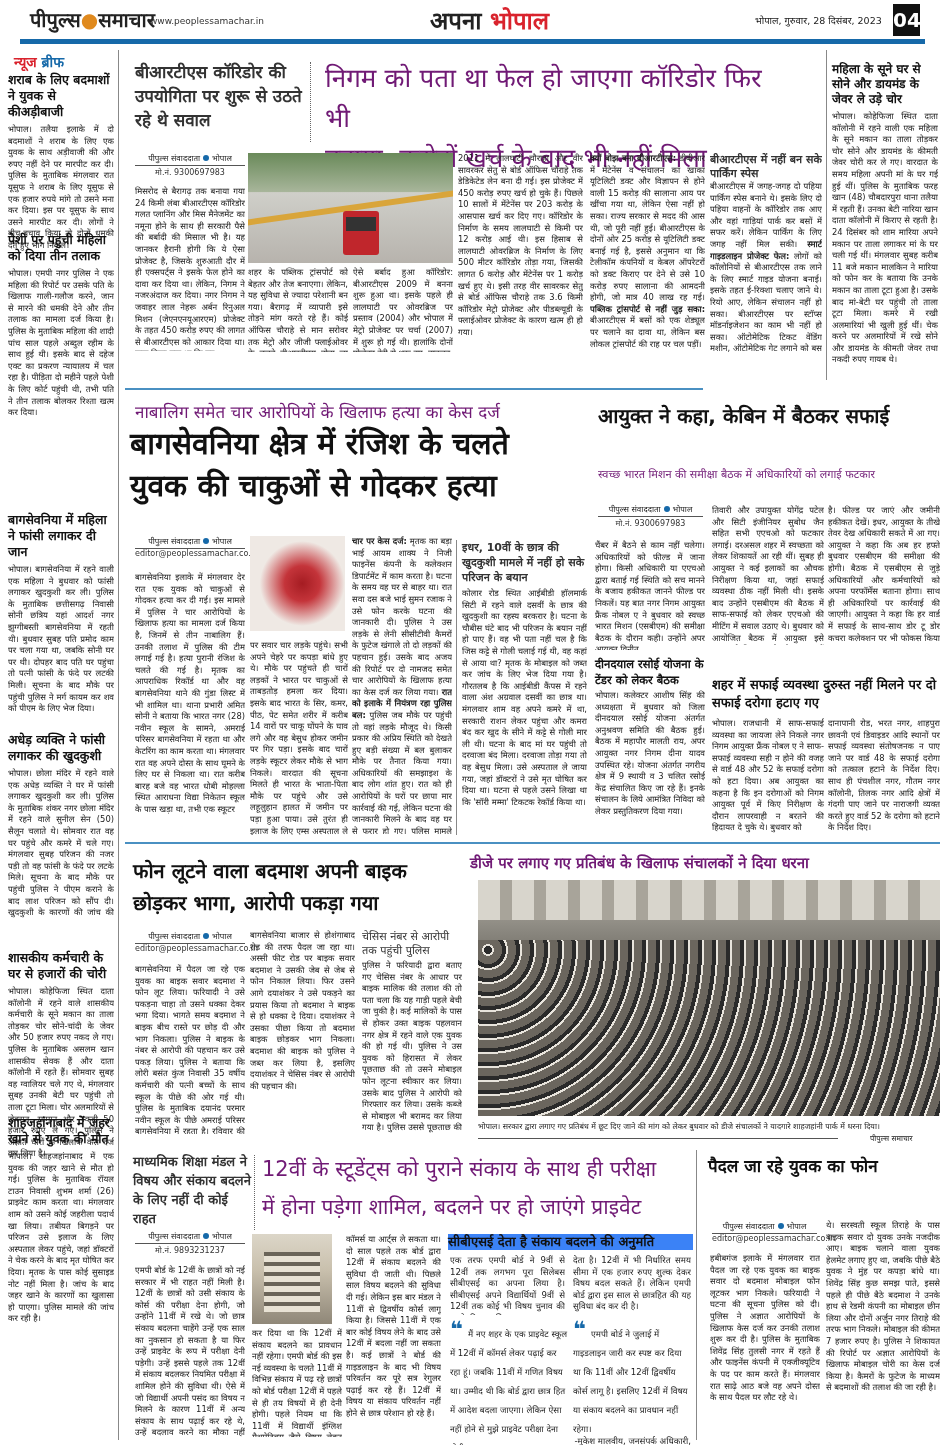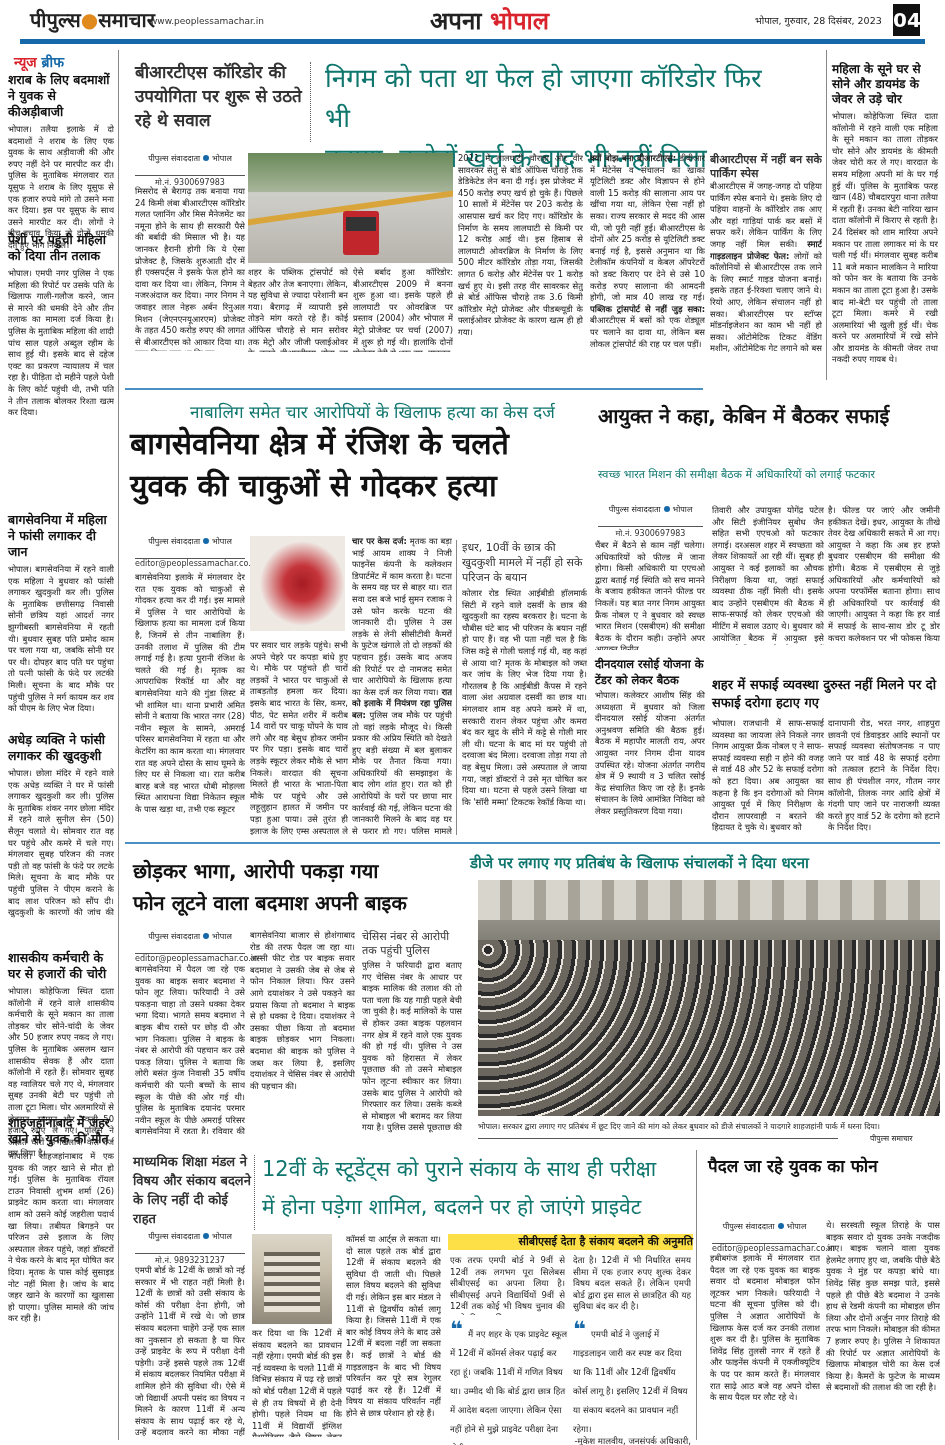--- a/index.html
+++ b/index.html
@@ -13,27 +13,27 @@
   .section .red{color:#d9232d}
   .dateline{left:755px;top:14px;font-size:9.5px;color:#222}
   .pageno{left:893px;top:4px;width:27px;height:32px;background:#111;color:#fff;font-size:20px;font-weight:bold;text-align:center;line-height:32px}
   .rule-blue{left:20px;top:39px;width:905px;height:5px;background:#1669a9}
   .vrule{width:1px;background:#888}
   .hrule{height:2px;background:#4a90c2}
   .col{font-size:8.4px;line-height:11.6px;text-align:justify;color:#222;overflow:hidden}
   .h-brief{font-size:12.5px;font-weight:bold;line-height:16px;color:#111}
   .brief-title{left:14px;top:52px;font-size:14px;font-weight:bold}
   .brief-title .r{color:#d9232d}.brief-title .b{color:#1669a9}
-  .byline{font-size:8px;text-align:center;border-bottom:1px solid #555;padding-bottom:12px}
+  .byline{font-size:8px;text-align:center;border-bottom:1px solid #555;padding-bottom:2px}
   .byline .bdot{display:inline-block;width:6px;height:6px;border-radius:50%;background:#1669a9;margin:0 3px}
   .mob{font-size:8px;text-align:center;color:#333}
   .photo{overflow:hidden}
   .headline-big{font-weight:bold;color:#111}
-  .headline-light{color:#0f766e}
-  .quote-box{background:#fde047;text-align:right;font-size:11px;font-weight:bold;color:#111}
+  .headline-light{color:#701a75}
+  .quote-box{background:#3b82f6;text-align:left;font-size:13px;font-weight:bold;color:#111}
   .quote-mark{color:#1669a9;font-size:22px;font-weight:bold;line-height:16px}
 </style>
 </head>
 <body>
 
 <div class="abs masthead">
   <div class="abs logo">
     <span>पीपुल्स</span><span class="dot">●</span><span>समाचार</span>
   </div>
   <div class="abs url">www.peoplessamachar.in</div>
@@ -112,40 +112,40 @@
 </div>
 
 <div class="abs vrule" style="left:826px;top:50px;height:330px"></div>
 <div class="abs" style="left:832px;top:62px;width:106px">
   <div class="h-brief" style="font-size:12px;line-height:15px">महिला के सूने घर से सोने और डायमंड के जेवर ले उड़े चोर</div>
   <div class="col" style="height:262px;margin-top:4px">भोपाल। कोहेफिजा स्थित दाता कॉलोनी में रहने वाली एक महिला के सूने मकान का ताला तोड़कर चोर सोने और डायमंड के कीमती जेवर चोरी कर ले गए। वारदात के समय महिला अपनी मां के घर गई हुई थीं। पुलिस के मुताबिक फरह खान (48) चौबदारपुरा थाना तलैया में रहती हैं। उनका बेटी नारिया खान दाता कॉलोनी में किराए से रहती है। 24 दिसंबर को शाम मारिया अपने मकान पर ताला लगाकर मां के घर चली गई थीं। मंगलवार सुबह करीब 11 बजे मकान मालकिन ने मारिया को फोन कर के बताया कि उनके मकान का ताला टूटा हुआ है। उसके बाद मां-बेटी घर पहुंची तो ताला टूटा मिला। कमरे में रखी अलमारियां भी खुली हुई थीं। चेक करने पर अलमारियों में रखे सोने और डायमंड के कीमती जेवर तथा नकदी रुपए गायब थे।</div>
 </div>
 
 <div class="abs hrule" style="left:125px;top:388px;width:578px"></div>
 
-<div class="abs headline-light" style="left:150px;top:400px;width:445px;font-size:17px;text-align:center">नाबालिग समेत चार आरोपियों के खिलाफ हत्या का केस दर्ज</div>
+<div class="abs headline-light" style="left:135px;top:400px;width:445px;font-size:17px;">नाबालिग समेत चार आरोपियों के खिलाफ हत्या का केस दर्ज</div>
 <div class="abs headline-big" style="left:130px;top:423px;width:460px;font-size:30px;line-height:42px">
   <div>बागसेवनिया क्षेत्र में रंजिश के चलते</div>
   <div>युवक की चाकुओं से गोदकर हत्या</div>
 </div>
 <div class="abs" style="left:135px;top:535px;width:110px">
   <div class="byline"><span>पीपुल्स संवाददाता</span><span class="bdot"></span><span>भोपाल</span></div>
   <div class="mob">editor@peoplessamachar.co.in</div>
 </div>
 <div class="abs photo" style="left:250px;top:536px;width:95px;height:95px;background:radial-gradient(circle at 55% 50%,#a51c22 0%,#c4343a 25%,#efe9e4 60%)"></div>
 <div class="abs col" style="left:135px;top:572px;width:110px;height:262px">बागसेवनिया इलाके में मंगलवार देर रात एक युवक को चाकुओं से गोदकर हत्या कर दी गई। इस मामले में पुलिस ने चार आरोपियों के खिलाफ हत्या का मामला दर्ज किया है, जिनमें से तीन नाबालिग हैं। उनकी तलाश में पुलिस की टीम लगाई गई है। हत्या पुरानी रंजिश के चलते की गई है। मृतक का आपराधिक रिकॉर्ड था और वह बागसेवनिया थाने की गुंडा लिस्ट में भी शामिल था। थाना प्रभारी अमित सोनी ने बताया कि भारत नगर (28) नवीन स्कूल के सामने, अमराई परिसर बागसेवनिया में रहता था और केटरिंग का काम करता था। मंगलवार रात वह अपने दोस्त के साथ घूमने के लिए घर से निकला था। रात करीब बारह बजे वह भारत धोबी मोहल्ला स्थित आराधना विद्या निकेतन स्कूल के पास खड़ा था, तभी एक स्कूटर</div>
 <div class="abs col" style="left:250px;top:640px;width:98px;height:195px">पर सवार चार लड़के पहुंचे। सभी अपने चेहरे पर कपड़ा बांधे हुए थे। मौके पर पहुंचते ही चारों लड़कों ने भारत पर चाकुओं से ताबड़तोड़ हमला कर दिया। इसके बाद भारत के सिर, कमर, पीठ, पेट समेत शरीर में करीब 14 वारों पर चाकू घोंपने के घाव लगे और वह बेसुध होकर जमीन पर गिर पड़ा। इसके बाद चारों लड़के स्कूटर लेकर मौके से भाग निकले। वारदात की सूचना मिलते ही भारत के भाता-पिता मौके पर पहुंचे और उसे लहूलुहान हालत में जमीन पर पड़ा हुआ पाया। उसे तुरंत ही इलाज के लिए एम्स अस्पताल ले जाया गया, जहां उसकी मौत हो गई।</div>
 <div class="abs col" style="left:352px;top:536px;width:100px;height:298px">
   <b>चार पर केस दर्ज:</b>
   <span>मृतक का बड़ा भाई आयम शाक्य ने निजी फाइनेंस कंपनी के कलेक्शन डिपार्टमेंट में काम करता है। घटना के समय वह घर से बाहर था। रात सवा दस बजे भाई सुमन रजाक ने उसे फोन करके घटना की जानकारी दी। पुलिस ने उस लड़के से लेनी सीसीटीवी कैमरों के फुटेज खंगाले तो दो लड़कों की पहचान हुई। उसके बाद अजय की रिपोर्ट पर दो नामजद समेत चार आरोपियों के खिलाफ हत्या का केस दर्ज कर लिया गया।</span>
   <b>रात को इलाके में नियंत्रण रहा पुलिस बल:</b>
   <span>पुलिस जब मौके पर पहुंची तो वहां लड़के मौजूद थे। किसी प्रकार की अप्रिय स्थिति को देखते हुए बड़ी संख्या में बल बुलाकर मौके पर तैनात किया गया। अधिकारियों की समझाइश के बाद लोग शांत हुए। रात को ही आरोपियों के घरों पर छापा मार कार्रवाई की गई, लेकिन घटना की जानकारी मिलने के बाद वह घर से फरार हो गए। पुलिस मामले की जांच कर रही है।</span>
 </div>
 <div class="abs vrule" style="left:456px;top:540px;height:295px"></div>
-<div class="abs" style="left:462px;top:540px;width:125px;font-size:11px;line-height:15px;font-weight:normal;color:#333">इधर, 10वीं के छात्र की खुदकुशी मामले में नहीं हो सके परिजन के बयान</div>
+<div class="abs" style="left:462px;top:540px;width:125px;font-size:11px;line-height:15px;font-weight:bold;color:#333">इधर, 10वीं के छात्र की खुदकुशी मामले में नहीं हो सके परिजन के बयान</div>
 <div class="abs col" style="left:462px;top:588px;width:125px;height:246px">कोलार रोड स्थित आईबीडी हॉलमार्क सिटी में रहने वाले दसवीं के छात्र की खुदकुशी का रहस्य बरकरार है। घटना के चौबीस घंटे बाद भी परिजन के बयान नहीं हो पाए हैं। वह भी पता नहीं चल है कि जिस कट्टे से गोली चलाई गई थी, वह कहां से आया था? मृतक के मोबाइल को जब्त कर जांच के लिए भेज दिया गया है। गौरतलब है कि आईबीडी कैंपस में रहने वाला अंश अग्रवाल दसवीं का छात्र था। मंगलवार शाम वह अपने कमरे में था, सरकारी राशन लेकर पहुंचा और कमरा बंद कर खुद के सीने में कट्टे से गोली मार ली थी। घटना के बाद मां घर पहुंची तो दरवाजा बंद मिला। दरवाजा तोड़ा गया तो वह बेसुध मिला। उसे अस्पताल ले जाया गया, जहां डॉक्टरों ने उसे मृत घोषित कर दिया था। घटना से पहले उसने लिखा था कि 'सॉरी मम्मा' टिकटक रेकॉर्ड किया था।</div>
 
 <div class="abs headline-big" style="left:598px;top:400px;width:345px;font-size:20px;line-height:32px">
   <div>आयुक्त ने कहा, केबिन में बैठकर सफाई</div>
 </div>
 <div class="abs headline-light" style="left:598px;top:466px;width:345px;font-size:11px">स्वच्छ भारत मिशन की समीक्षा बैठक में अधिकारियों को लगाई फटकार</div>
 <div class="abs" style="left:598px;top:503px;width:105px">
   <div class="byline"><span>पीपुल्स संवाददाता</span><span class="bdot"></span><span>भोपाल</span></div>
   <div class="mob">मो.नं. 9300697983</div>
 </div>
@@ -154,22 +154,22 @@
 <div class="abs col" style="left:595px;top:690px;width:110px;height:145px">भोपाल। कलेक्टर आशीष सिंह की अध्यक्षता में बुधवार को जिला दीनदयाल रसोई योजना अंतर्गत अनुश्रवण समिति की बैठक हुई। बैठक में महापौर मालती राय, अपर आयुक्त नगर निगम दीना यादव उपस्थित रहे। योजना अंतर्गत नगरीय क्षेत्र में 9 स्थायी व 3 चलित रसोई केंद्र संचालित किए जा रहे हैं। इनके संचालन के लिये आमंत्रित निविदा को लेकर प्रस्तुतिकरण दिया गया।</div>
 <div class="abs col" style="left:712px;top:505px;width:112px;height:140px">तिवारी और उपायुक्त योगेंद्र पटेल और सिटी इंजीनियर सुबोध जैन सहित सभी एएचओ को फटकार लगाई। दरअसल शहर में स्वच्छता को लेकर शिकायतें आ रही थीं। सुबह ही आयुक्त ने कई इलाकों का औचक निरीक्षण किया था, जहां सफाई व्यवस्था ठीक नहीं मिली थी। इसके बाद उन्होंने एसबीएम की बैठक में साफ-सफाई को लेकर एएचओ की मीटिंग में सवाल उठाए थे। बुधवार को आयोजित बैठक में आयुक्त इसे नाराज थे कि एएचओ और उपायुक्तों को डांटते हुए कहा कि केबिन में बैठे रहने से सफाई नहीं होगी। आपको क्या लगता है कि एएचओ ने जो बता दिया वह सच</div>
 <div class="abs col" style="left:828px;top:505px;width:112px;height:140px">है। फील्ड पर जाएं और जमीनी हकीकत देखें। इधर, आयुक्त के तीखे तेवर देख अधिकारी सकते में आ गए। आयुक्त ने कहा कि अब हर हफ्ते बुधवार एसबीएम की समीक्षा की होगी। बैठक में एसबीएम से जुड़े अधिकारियों और कर्मचारियों को अपना परफॉर्मेंस बताना होगा। साथ ही अधिकारियों पर कार्रवाई की जाएगी। आयुक्त ने कहा कि हर वार्ड में सफाई के साथ-साथ डोर टू डोर कचरा कलेक्शन पर भी फोकस किया जाए।</div>
 <div class="abs headline-big" style="left:712px;top:676px;width:228px;font-size:13px;line-height:18px">शहर में सफाई व्यवस्था दुरुस्त नहीं मिलने पर दो सफाई दरोगा हटाए गए</div>
 <div class="abs col" style="left:712px;top:718px;width:112px;height:118px">भोपाल। राजधानी में साफ-सफाई व्यवस्था का जायजा लेने निकले नगर निगम आयुक्त फ्रैंक नोबल ए ने साफ-सफाई व्यवस्था सही न होने की वजह से वार्ड 48 और 52 के सफाई दरोगा को हटा दिया। अब आयुक्त का कहना है कि इन दरोगाओं को निगम आयुक्त पूर्व में किए निरीक्षण के दौरान लापरवाही न बरतने की हिदायत दे चुके थे। बुधवार को</div>
 <div class="abs col" style="left:828px;top:718px;width:112px;height:118px">दानापानी रोड, भरत नगर, शाहपुरा छावनी एवं डिवाइडर आदि स्थानों पर सफाई व्यवस्था संतोषजनक न पाए जाने पर वार्ड 48 के सफाई दरोगा को तत्काल हटाने के निर्देश दिए। साथ ही पंचशील नगर, गौतम नगर कॉलोनी, तिलक नगर आदि क्षेत्रों में गंदगी पाए जाने पर नाराजगी व्यक्त करते हुए वार्ड 52 के दरोगा को हटाने के निर्देश दिए।</div>
 
 <div class="abs hrule" style="left:125px;top:842px;width:815px"></div>
 
 <div class="abs headline-big" style="left:133px;top:855px;width:330px;font-size:20px;line-height:32px">
+  <div>फोन लूटने वाला बदमाश अपनी बाइक</div>
   <div>छोड़कर भागा, आरोपी पकड़ा गया</div>
-  <div>फोन लूटने वाला बदमाश अपनी बाइक</div>
 </div>
 <div class="abs" style="left:135px;top:930px;width:110px">
   <div class="byline"><span>पीपुल्स संवाददाता</span><span class="bdot"></span><span>भोपाल</span></div>
   <div class="mob">editor@peoplessamachar.co.in</div>
 </div>
 <div class="abs col" style="left:135px;top:964px;width:110px;height:170px">बागसेवनिया में पैदल जा रहे एक युवक का बाइक सवार बदमाश ने फोन लूट लिया। फरियादी ने उसे पकड़ना चाहा तो उसने धक्का देकर भगा दिया। भागते समय बदमाश ने बाइक बीच रास्ते पर छोड़ दी और भाग निकला। पुलिस ने बाइक के नंबर से आरोपी की पहचान कर उसे पकड़ लिया। पुलिस ने बताया कि लोरी बसंत कुंज निवासी 35 वर्षीय कर्मचारी की पत्नी बच्चों के साथ स्कूल के पीछे की ओर गई थी। पुलिस के मुताबिक दयानंद परमार नवीन स्कूल के पीछे अमराई परिसर बागसेवनिया में रहता है। रविवार की रात वह</div>
 <div class="abs col" style="left:250px;top:930px;width:105px;height:204px">बागसेवनिया बाजार से होशंगाबाद रोड की तरफ पैदल जा रहा था। अस्सी फीट रोड पर बाइक सवार बदमाश ने उसकी जेब से जेब से फोन निकाल लिया। फिर उसने आगे दयाशंकर ने उसे पकड़ने का प्रयास किया तो बदमाश ने बाइक से हो धक्का दे दिया। दयाशंकर ने उसका पीछा किया तो बदमाश बाइक छोड़कर भाग निकला। बदमाश की बाइक को पुलिस ने जब्त कर लिया है, इसलिए दयाशंकर ने चेसिस नंबर से आरोपी की पहचान की।</div>
 <div class="abs" style="left:362px;top:930px;width:100px;font-size:11px;line-height:14px;color:#333">चेसिस नंबर से आरोपी तक पहुंची पुलिस</div>
 <div class="abs col" style="left:362px;top:960px;width:100px;height:174px">पुलिस ने फरियादी द्वारा बताए गए चेसिस नंबर के आधार पर बाइक मालिक की तलाश की तो पता चला कि यह गाड़ी पहले बेची जा चुकी है। कई मालिकों के पास से होकर उक्त बाइक पहलवान नगर क्षेत्र में रहने वाले एक युवक की हो गई थी। पुलिस ने उस युवक को हिरासत में लेकर पूछताछ की तो उसने मोबाइल फोन लूटना स्वीकार कर लिया। उसके बाद पुलिस ने आरोपी को गिरफ्तार कर लिया। उसके कब्जे से मोबाइल भी बरामद कर लिया गया है। पुलिस उससे पूछताछ की जा रही है।</div>
 

